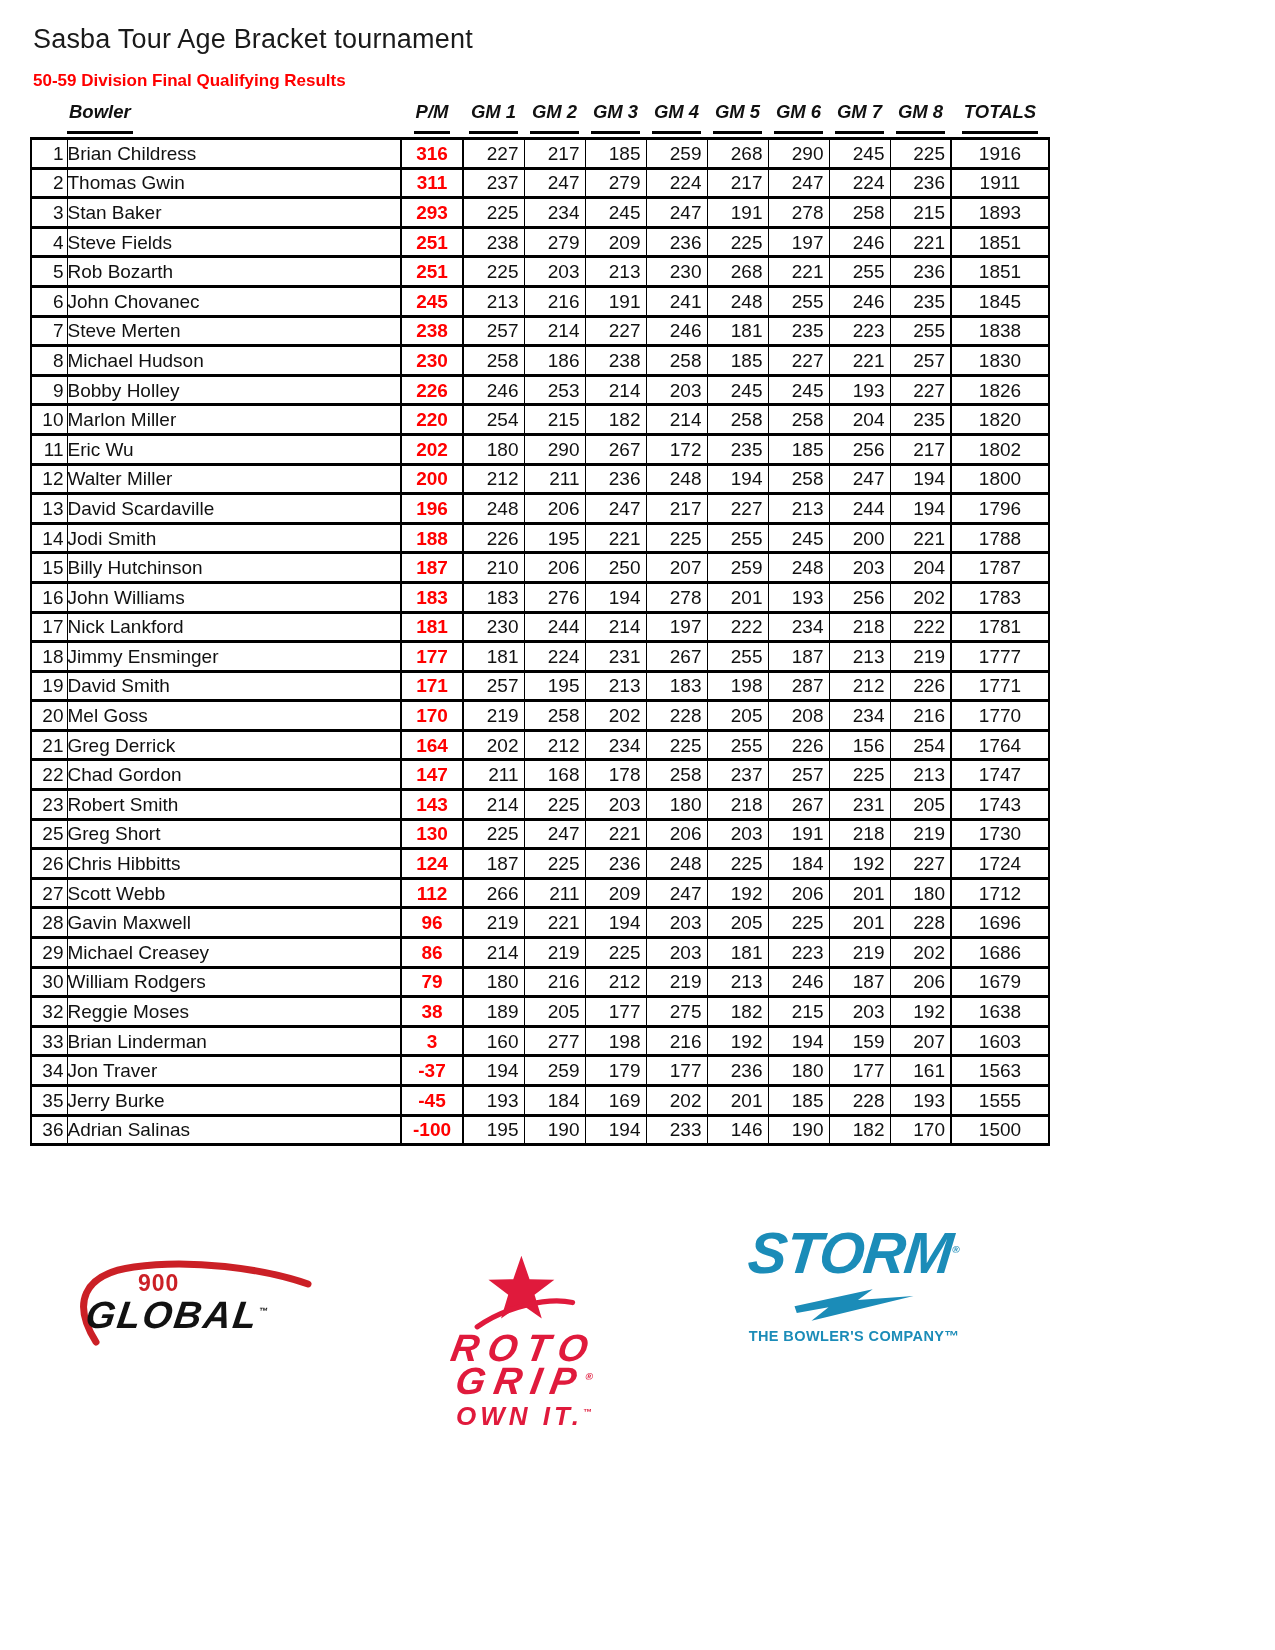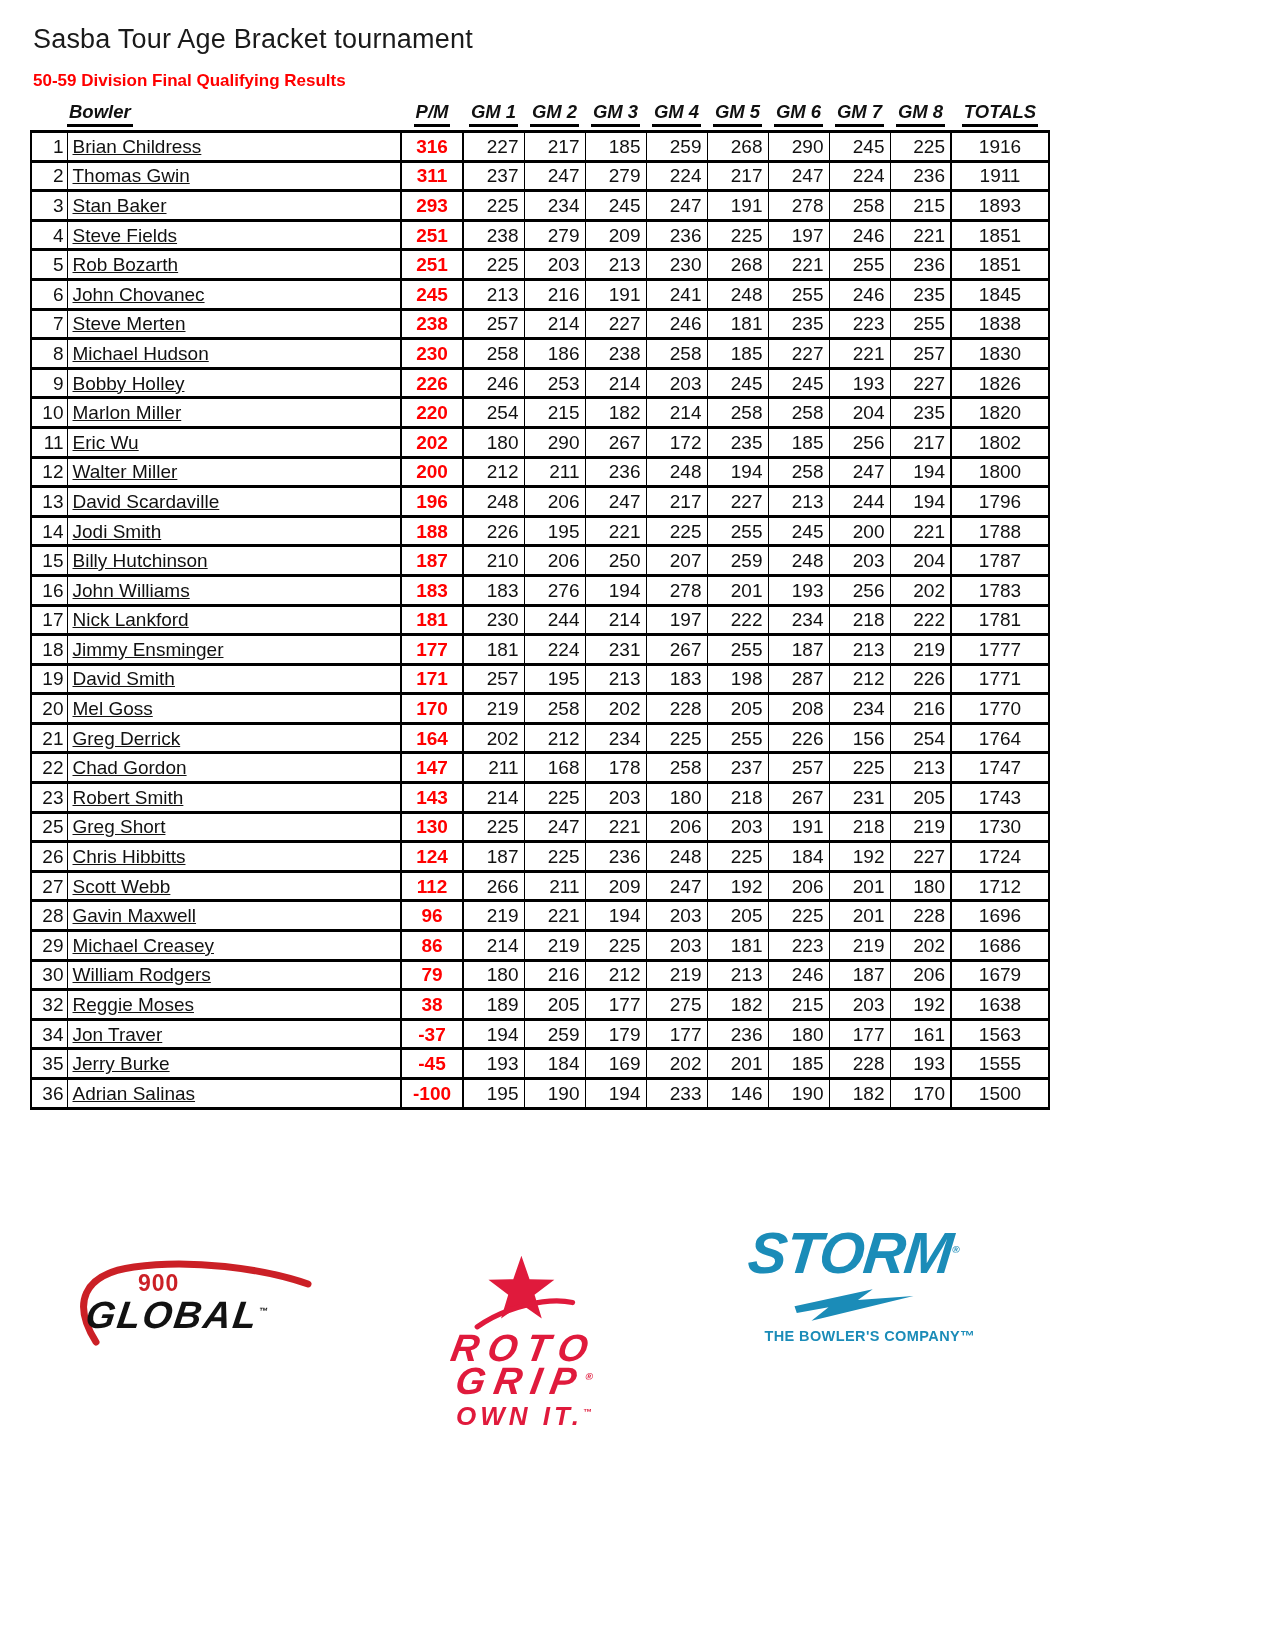--- a/index.html
+++ b/index.html
@@ -1,26 +1,26 @@
 <!DOCTYPE html>
 <html style="--accent-red: #ff0000; --table-border: #000000; --storm-teal: #1b8cb8; --roto-red: #e01a3c; --global-red: #cb2026; --global-black: #121212;"><head>
 <meta charset="utf-8">
 <style>
   html,body{margin:0;padding:0;background:#fff;}
   body{width:1275px;height:1650px;position:relative;font-family:"Liberation Sans",sans-serif;color:#111;}
   .title{margin:24px 0 0 33px;font-size:27px;font-weight:normal;color:#1a1a1a;letter-spacing:0.2px;}
   .subtitle{margin:16px 0 0 33px;font-size:17px;font-weight:bold;color:var(--accent-red);}
   table.results{border-collapse:collapse;table-layout:fixed;margin:10px 0 0 30px;width:1018px;}
   table.results th{font-size:18.5px;font-style:italic;font-weight:bold;padding:0 0 3px 0;vertical-align:bottom;}
-  .hu{display:inline-block;border-bottom:3px solid var(--table-border);padding:0 2px 1px 2px;}
+  .hu{display:inline-block;border-bottom:3px solid var(--table-border);padding:0 2px 8px 2px;}
   th.name-h{text-align:left;padding-left:8px;}
   th.pm-h,th.gm-h,th.tot-h{text-align:center;}
   tbody td{border:1px solid var(--table-border);border-top-width:3px;border-bottom-width:3px;height:26.6px;font-size:19px;line-height:1;padding:0;white-space:nowrap;overflow:hidden;}
   td.rank{border-left-width:2px;text-align:right;padding-right:3px;}
-  td.name{text-align:left;padding-left:5px;text-decoration:underline;}
+  td.name{text-align:left;}
   td.pm{border-left-width:2px;border-right-width:2px;text-align:center;color:var(--accent-red);font-weight:bold;}
   td.gm{text-align:right;padding-right:5px;}
   td.total{border-left-width:2px;border-right-width:2px;text-align:center;}
   col.c-rank{width:36px;}col.c-name{width:334px;}col.c-pm{width:62px;}col.c-gm{width:61px;}col.c-tot{width:98px;}
   .logo{position:absolute;}
   
   .g900{left:72px;top:1260px;width:250px;height:88px;}
   .g900 svg{position:absolute;left:0;top:0;width:250px;height:88px;}
   .g900-num{position:absolute;left:66px;top:10px;font-size:23px;font-weight:bold;color:var(--global-red);letter-spacing:1px;}
   .g900-word{position:absolute;left:14px;top:34px;font-size:38px;font-weight:bold;font-style:italic;transform:skewX(-8deg);letter-spacing:2px;color:var(--global-black);}
@@ -28,21 +28,21 @@
   .reg-sup{font-size:10px;vertical-align:super;font-style:normal;letter-spacing:0;}
   
   .roto{left:396px;top:1254px;width:256px;height:172px;text-align:center;color:var(--roto-red);}
   .roto-star{display:block;margin:0 auto;width:140px;height:78px;}
   .roto-line1,.roto-line2{font-size:38px;font-weight:bold;font-style:italic;transform:skewX(-10deg);letter-spacing:9px;line-height:0.88;}
   .roto-tag{margin-top:4px;font-size:26px;font-weight:bold;font-style:italic;letter-spacing:4px;line-height:1;}
   
   .storm{left:733px;top:1224px;width:242px;height:152px;text-align:center;color:var(--storm-teal);}
   .storm-word{font-size:58px;font-weight:bold;font-style:italic;transform:skewX(-6deg);letter-spacing:-1px;line-height:1;}
   .storm-bolt{display:block;margin:6px auto 0 auto;width:150px;height:34px;}
-  .storm-tag{margin-top:6px;font-size:14.5px;font-weight:bold;letter-spacing:0.4px;text-align:right;}
+  .storm-tag{margin-top:6px;font-size:14.5px;font-weight:bold;letter-spacing:0.4px;}
 </style>
 </head>
 <body>
 
 <div class="page">
 
   <h1 class="title">Sasba Tour Age Bracket tournament</h1>
   <h2 class="subtitle">50-59 Division Final Qualifying Results</h2>
 
   <table class="results">
@@ -491,20 +491,34 @@
           <td class="gm">205</td>
           <td class="gm">177</td>
           <td class="gm">275</td>
           <td class="gm">182</td>
           <td class="gm">215</td>
           <td class="gm">203</td>
           <td class="gm">192</td>
           <td class="total">1638</td>
         </tr>
         <tr>
+          <td class="rank">33</td>
+          <td class="name">Brian Linderman</td>
+          <td class="pm">3</td>
+          <td class="gm">160</td>
+          <td class="gm">277</td>
+          <td class="gm">198</td>
+          <td class="gm">216</td>
+          <td class="gm">192</td>
+          <td class="gm">194</td>
+          <td class="gm">159</td>
+          <td class="gm">207</td>
+          <td class="total">1603</td>
+        </tr>
+        <tr>
           <td class="rank">34</td>
           <td class="name">Jon Traver</td>
           <td class="pm">-37</td>
           <td class="gm">194</td>
           <td class="gm">259</td>
           <td class="gm">179</td>
           <td class="gm">177</td>
           <td class="gm">236</td>
           <td class="gm">180</td>
           <td class="gm">177</td>

